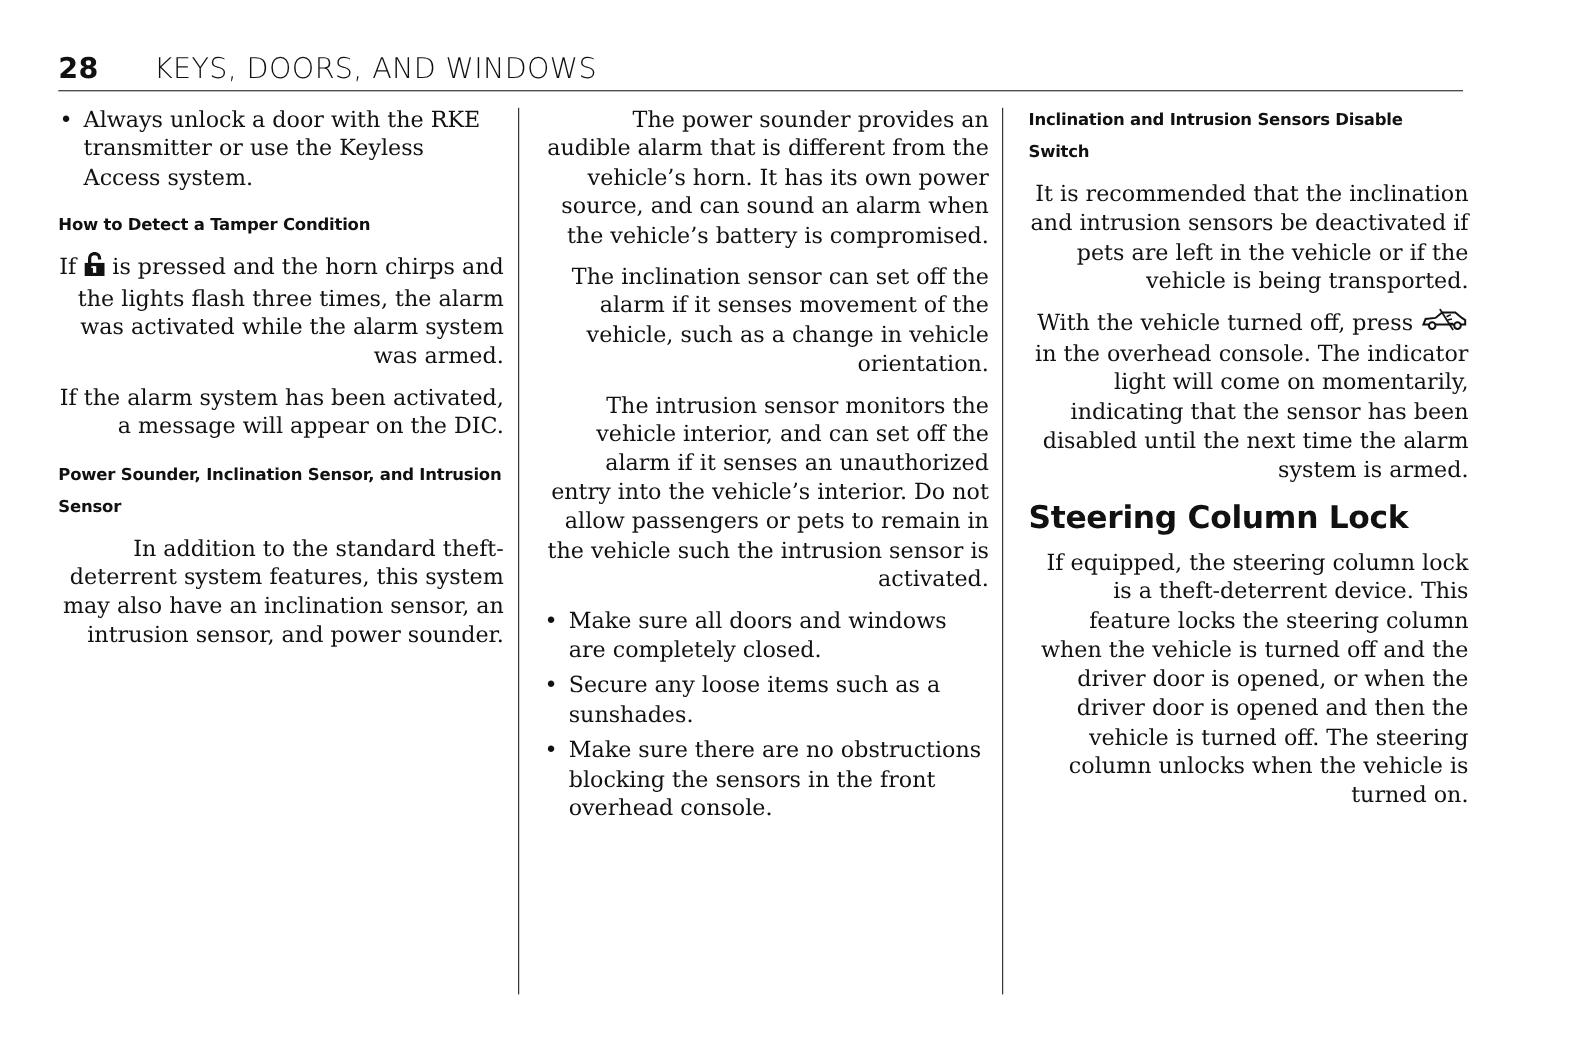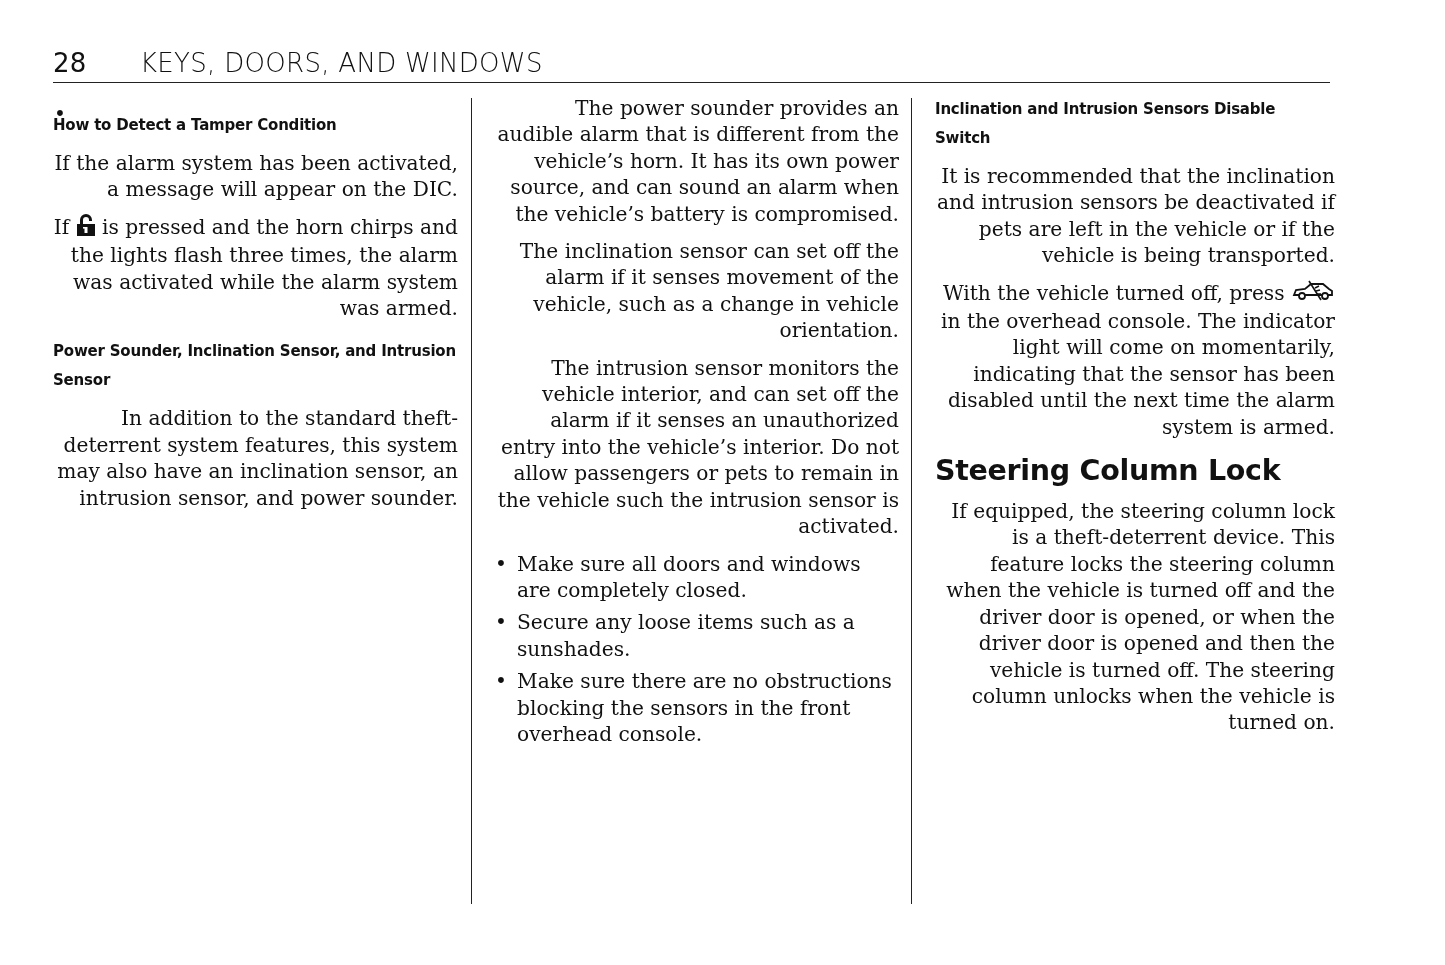--- a/index.html
+++ b/index.html
@@ -1,18 +1,18 @@
 <!DOCTYPE html>
 <html><head>
 <meta charset="utf-8">
 <style>
   html, body { margin: 0; padding: 0; background: #ffffff; }
   body { width: 1445px; height: 965px; position: relative; overflow: hidden; color: #111; }
   .header { position: absolute; left: 53px; top: 46px; width: 1277px; height: 36px; border-bottom: 1.5px solid #222; }
-  .page-num { position: absolute; left: 0; top: 2px; font-family: "DejaVu Sans", sans-serif; font-size: 26px; font-weight: 400; letter-spacing: 0.3px; }
+  .page-num { position: absolute; left: 0; top: 2px; font-family: "DejaVu Sans", sans-serif; font-size: 26px; font-weight: 700; letter-spacing: 0.3px; }
   .section-title { position: absolute; left: 87px; top: 2px; font-family: "DejaVu Sans", sans-serif; font-size: 26px; font-weight: 300; letter-spacing: 0.3px; }
   .col { position: absolute; top: 95px; font-family: "DejaVu Serif", serif; font-size: 20.2px; line-height: 26.4px; }
   .col1 { left: 53px; width: 405px; }
   .col2 { left: 494px; width: 405px; }
   .col3 { left: 935px; width: 400px; }
   .vrule { position: absolute; top: 98px; height: 806px; width: 0; border-left: 1.5px solid #222; }
   .vr1 { left: 471px; }
   .vr2 { left: 911px; }
   p { margin: 0 0 11px 0; text-align: right; }
   h3 { font-family: "DejaVu Sans", sans-serif; font-weight: bold; font-size: 15px; line-height: 29px; margin: 16px 0 10px 0; letter-spacing: -0.2px; }
@@ -29,32 +29,32 @@
 <div class="header">
   <span class="page-num">28</span>
   <span class="section-title">KEYS, DOORS, AND WINDOWS</span>
 </div>
 
 <div class="vrule vr1"></div>
 <div class="vrule vr2"></div>
 
 <div class="col col1">
   <ul>
-    <li><span class="bullet">•</span></li>
+    <li><span class="bullet">•</span><span>Always unlock a door with the RKE transmitter or use the Keyless Access system.</span></li>
   </ul>
   <h3>How to Detect a Tamper Condition</h3>
-  <p>If the alarm system has been activated, a message will appear on the DIC.</p>
   <p><span>If</span>
     <span class="inline-icon"><svg width="20" height="22" viewBox="0 0 20 22">
           <path d="M4 10 V6 a6 6 0 0 1 12 0 V7 h-3 V6 a3 3 0 0 0 -6 0 V10 Z" fill="#111"></path>
           <rect x="1" y="10" width="18" height="12" fill="#111"></rect>
           <rect x="8.5" y="13" width="3" height="6" fill="#fff"></rect>
           <rect x="7" y="13" width="3" height="1.6" fill="#fff"></rect>
         </svg></span>
     <span>is pressed and the horn chirps and the lights flash three times, the alarm was activated while the alarm system was armed.</span></p>
+  <p>If the alarm system has been activated, a message will appear on the DIC.</p>
   <h3>Power Sounder, Inclination Sensor, and Intrusion Sensor</h3>
   <p>In addition to the standard theft-deterrent system features, this system may also have an inclination sensor, an intrusion sensor, and power sounder.</p>
 </div>
 
 <div class="col col2">
   <p>The power sounder provides an audible alarm that is different from the vehicle’s horn. It has its own power source, and can sound an alarm when the vehicle’s battery is compromised.</p>
   <p>The inclination sensor can set off the alarm if it senses movement of the vehicle, such as a change in vehicle orientation.</p>
   <p>The intrusion sensor monitors the vehicle interior, and can set off the alarm if it senses an unauthorized entry into the vehicle’s interior. Do not allow passengers or pets to remain in the vehicle such the intrusion sensor is activated.</p>
   <ul>
     <li><span class="bullet">•</span><span>Make sure all doors and windows are completely closed.</span></li>

